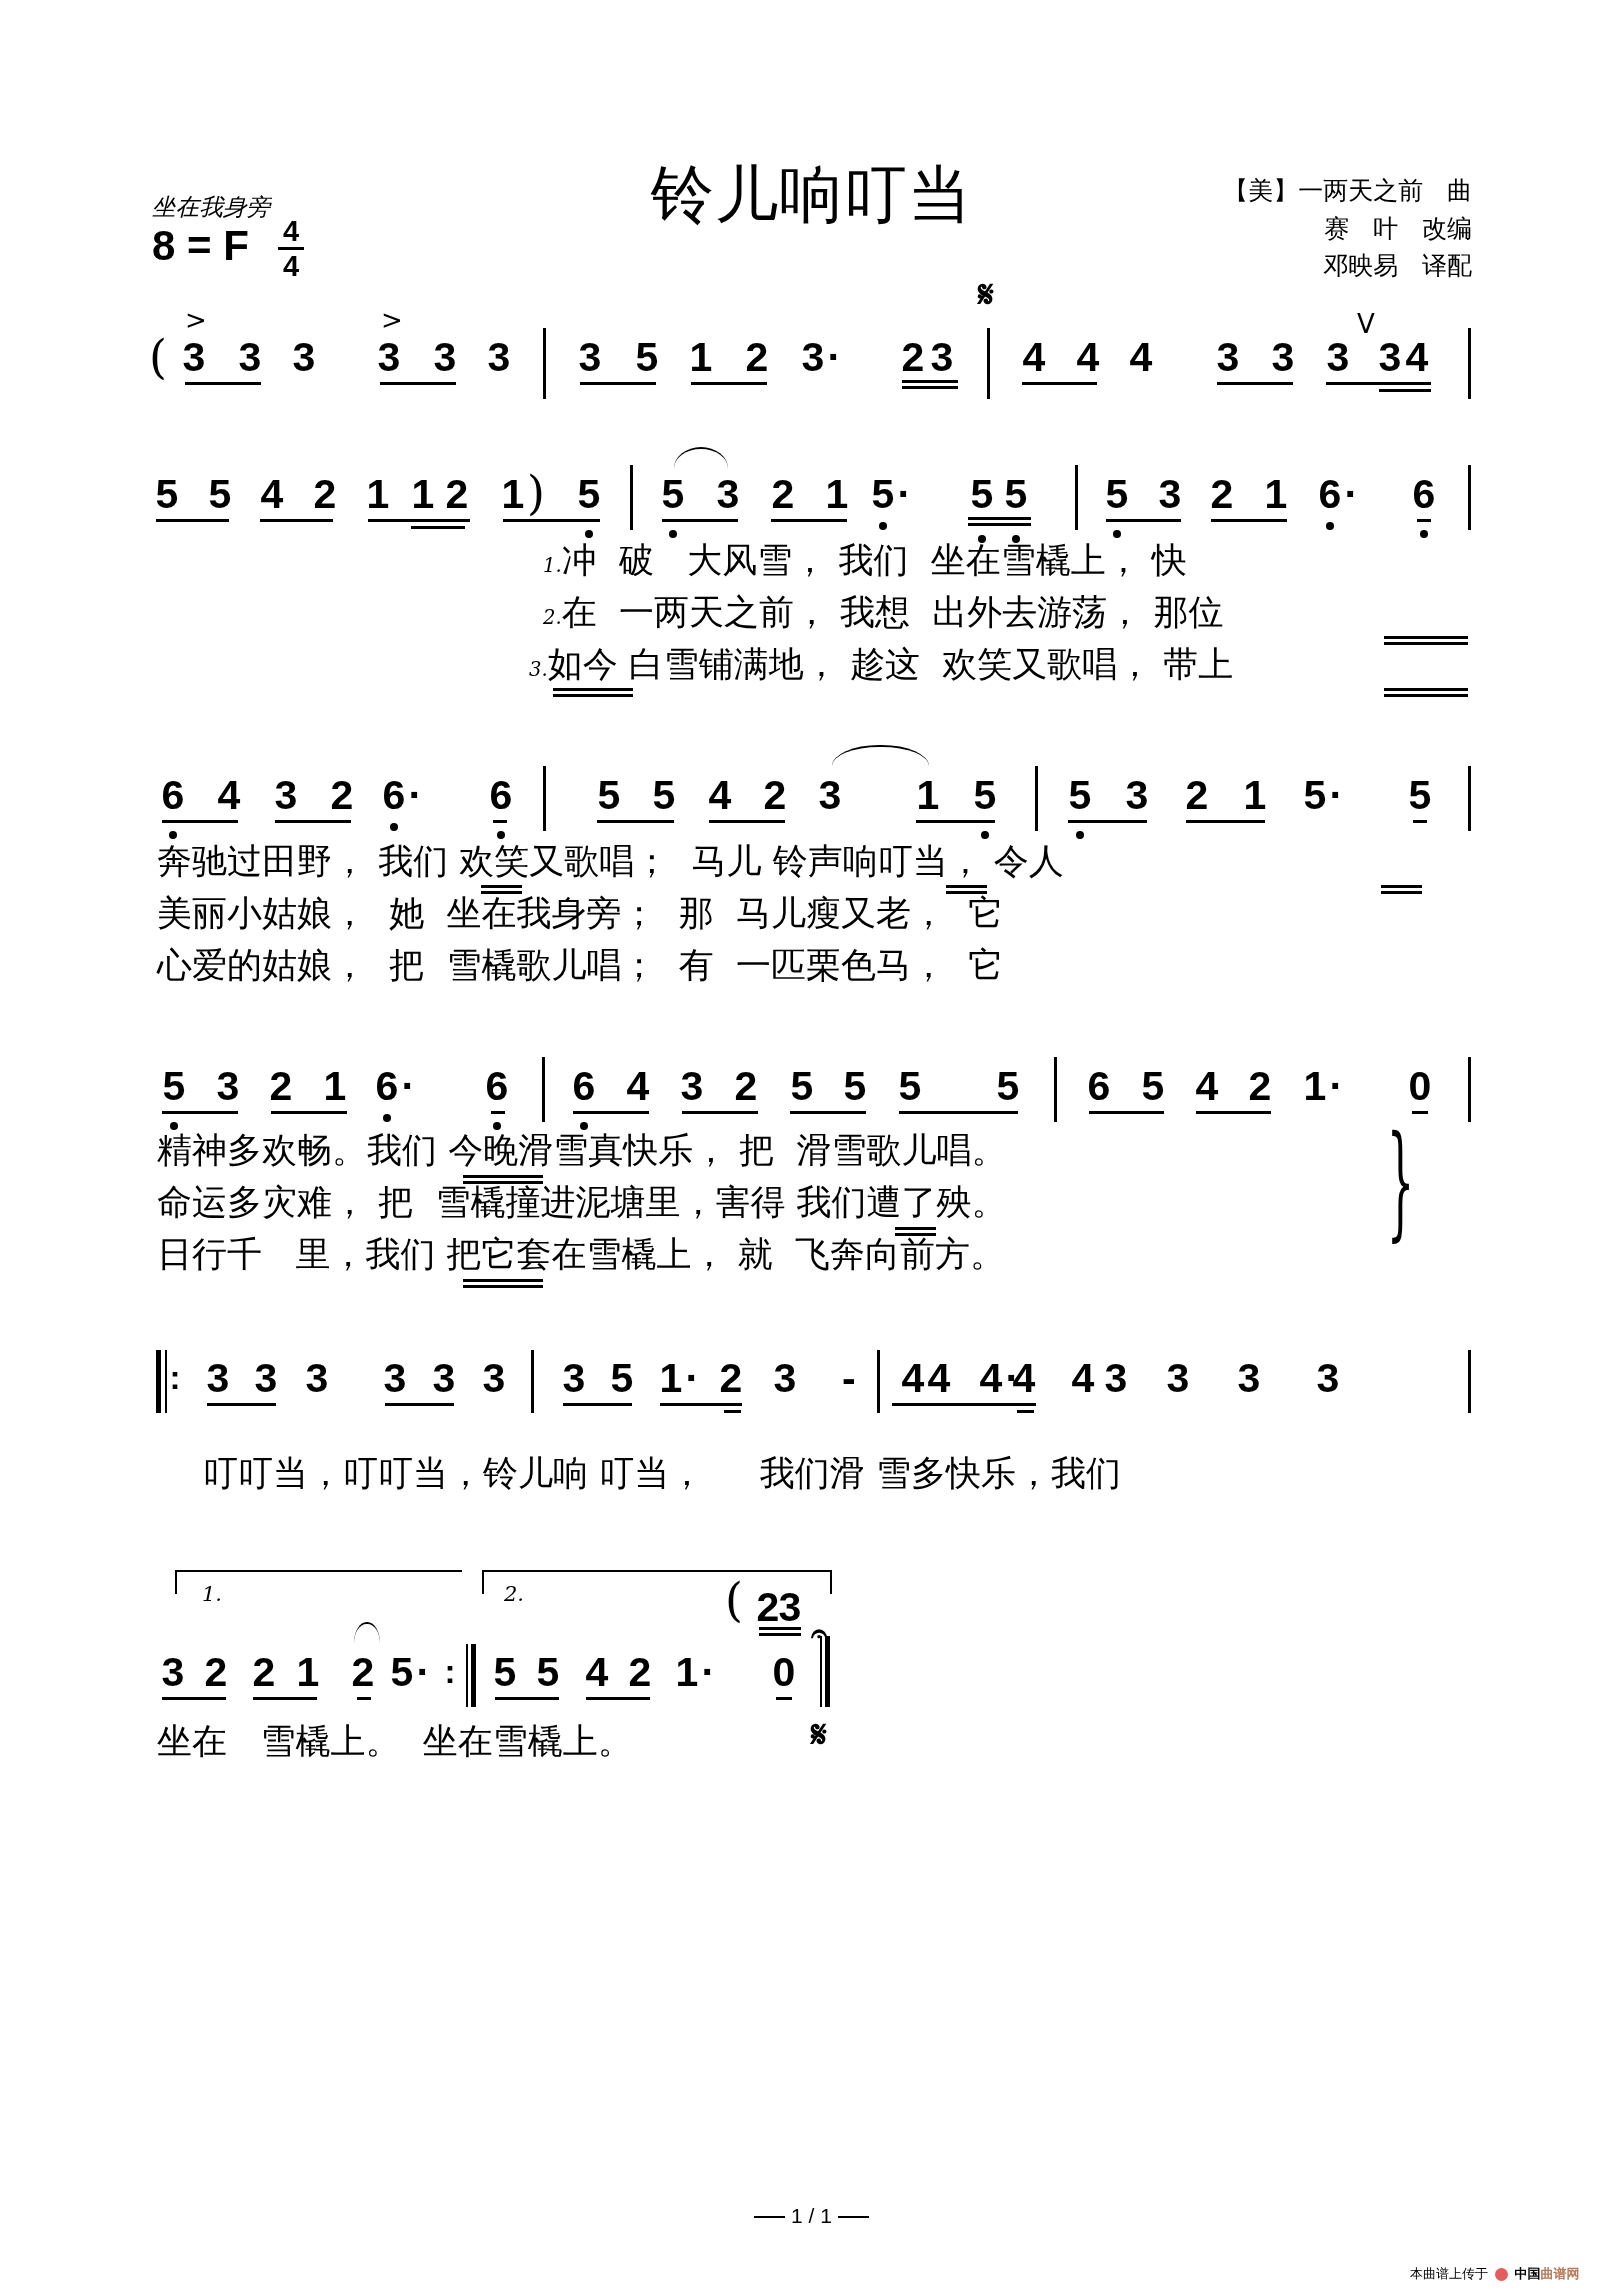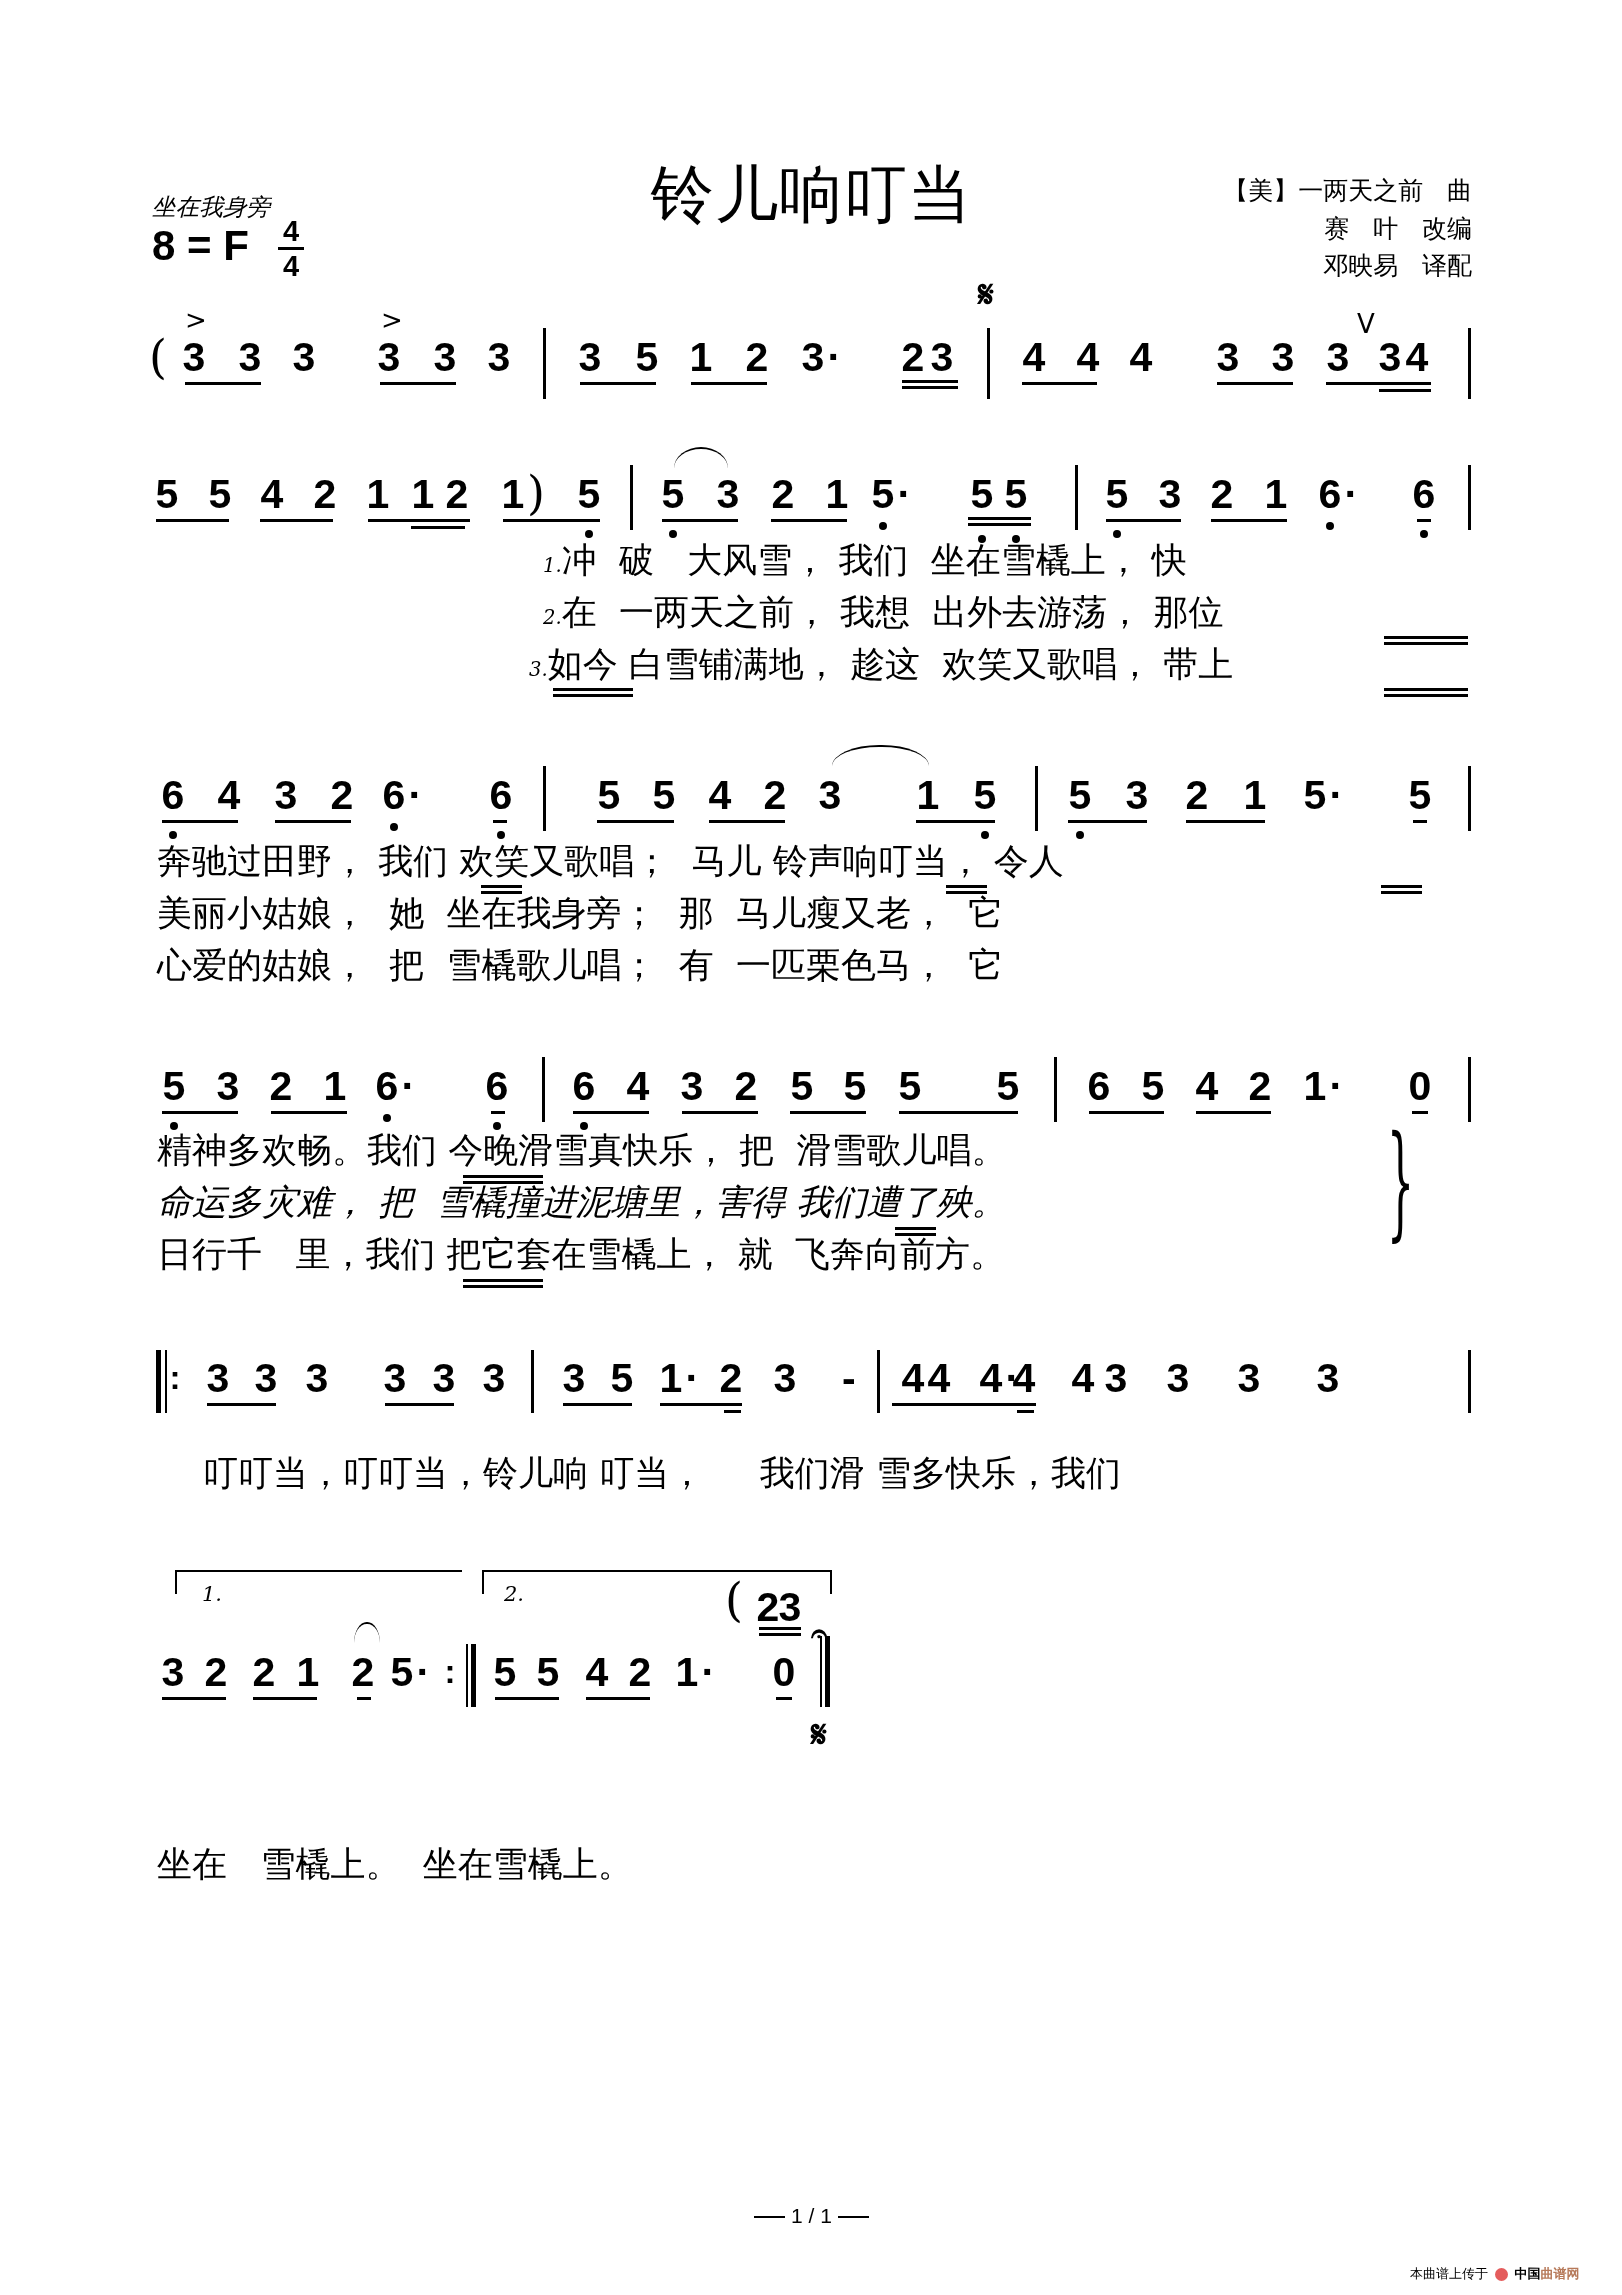--- a/index.html
+++ b/index.html
@@ -219,21 +219,21 @@
   <div class="note" style="left:1207px">4</div>
   <div class="note" style="left:1260px">2</div>
   <div class="ul" style="left:1196px;width:75px;top:48px;"></div>
   <div class="note" style="left:1315px"><span>1</span><span class="aug">·</span></div>
   <div class="note" style="left:1420px">0</div>
   <div class="ul" style="left:1412px;width:15.7px;top:48px;"></div>
   <div class="barline" style="left:1468px;top:-6.5px;height:65px;"></div>
 </div>
 
 <div class="lyric" style="left:157px;top:1131px;">精神多欢畅。我们 今晚滑雪真快乐， 把  滑雪歌儿唱。</div>
-<div class="lyric" style="left:157px;top:1183px;font-style:italic;">命运多灾难， 把  雪橇撞进泥塘里，害得 我们遭了殃。</div>
+<div class="lyric" style="left:157px;top:1183px;">命运多灾难， 把  雪橇撞进泥塘里，害得 我们遭了殃。</div>
 <div class="lyric" style="left:157px;top:1235px;">日行千   里，我们 把它套在雪橇上， 就  飞奔向前方。</div>
 <div class="dblul" style="left:463px;width:80px;top:1175px;"></div>
 <div class="dblul" style="left:463px;width:80px;top:1279px;"></div>
 <div class="dblul" style="left:895px;width:41px;top:1227px;"></div>
 <div class="brace" style="left:1361px;top:1119px;">}</div>
 
 <div class="system" style="top:1355px;height:52px;">
   <div class="barline" style="left:156px;top:-5.2px;height:63px;width:5.2px;"></div>
   <div class="barline" style="left:165px;top:-5.2px;height:63px;width:2px;"></div>
   <div class="note" style="left:175px;font-size:33px;">:</div>
@@ -311,21 +311,21 @@
   <div class="note" style="left:640px">2</div>
   <div class="ul" style="left:586px;width:64px;top:48px;"></div>
   <div class="note" style="left:687px"><span>1</span><span class="aug">·</span></div>
   <div class="note" style="left:784px">0</div>
   <div class="ul" style="left:776px;width:15.7px;top:48px;"></div>
   <div class="barline" style="left:820px;top:-13px;height:71px;width:2px;"></div>
   <div class="barline" style="left:825px;top:-13px;height:71px;width:5.2px;"></div>
   <div class="segno" style="left:811px;top:63px;">𝄋</div>
 </div>
 
-<div class="lyric" style="left:157px;top:1845px;">坐在   雪橇上。  坐在雪橇上。</div>
+<div class="lyric" style="left:157px;top:1722px;">坐在   雪橇上。  坐在雪橇上。</div>
 
 <div class="abs footer-page">
   <span style="display:inline-block;width:31px;border-bottom:2px solid #000;margin-right:6.5px;vertical-align:middle;"></span><span>1 / 1</span><span style="display:inline-block;width:31px;border-bottom:2px solid #000;margin-left:6.5px;vertical-align:middle;"></span>
 </div>
 <div class="abs footer-credit">
   <span>本曲谱上传于</span>
   <span class="brand-logo"></span>
   <span class="brand-cn">中国</span><span class="brand-site">曲谱网</span>
 </div>
 

